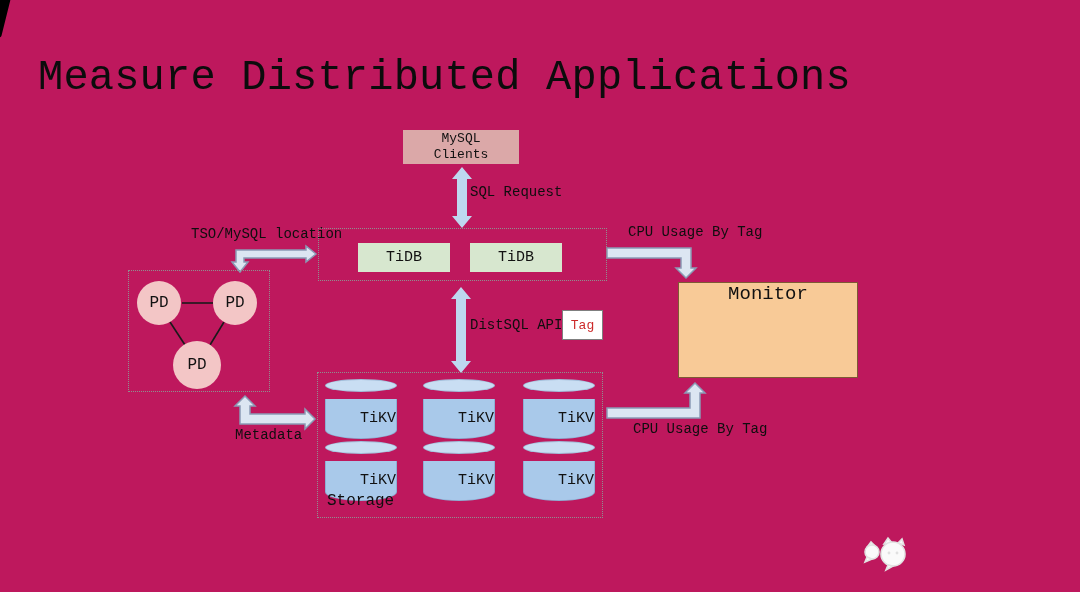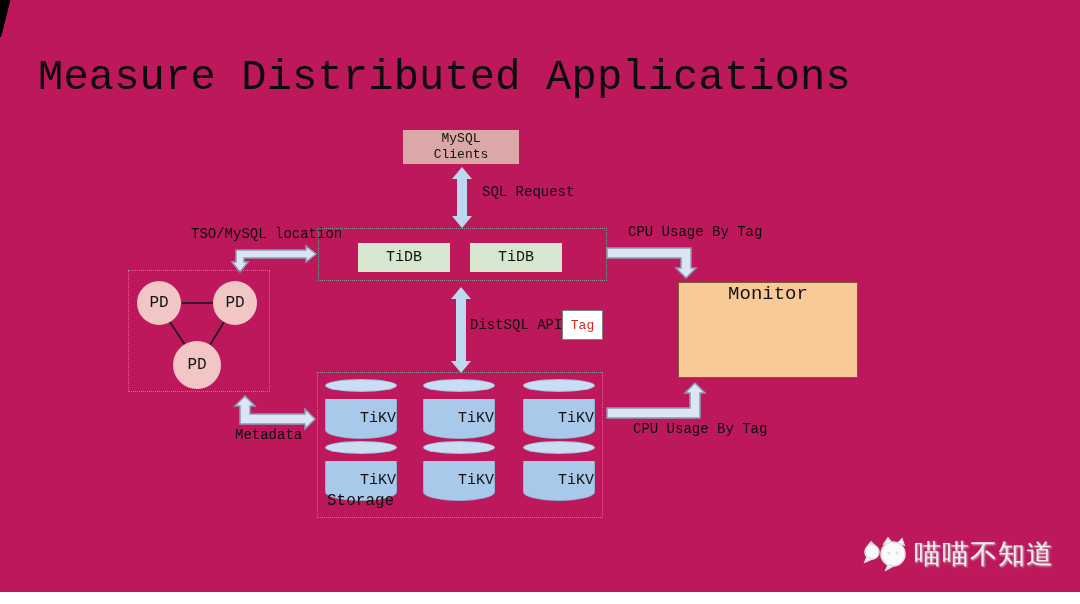--- a/index.html
+++ b/index.html
@@ -33,21 +33,21 @@
   .cyl{width:72px;height:46px;}
   .cyl .cyl-body{position:absolute;top:20px;left:0;width:72px;height:40px;background:var(--tikv-body,#a9c9ea);
     border-radius:0 0 36px 36px / 0 0 9px 9px;box-sizing:border-box;border:1px solid rgba(90,130,170,.35);border-top:none;
     display:flex;align-items:center;justify-content:flex-end;font-size:15px;}
   .cyl .cyl-top{position:absolute;top:0;left:0;width:72px;height:13px;background:var(--tikv-top,#c9def3);
     border-radius:50%;box-sizing:border-box;border:1px solid rgba(90,130,170,.35);}
   #tikv-1{left:325px;top:379px;} #tikv-2{left:423px;top:379px;} #tikv-3{left:523px;top:379px;}
   #tikv-4{left:325px;top:441px;} #tikv-5{left:423px;top:441px;} #tikv-6{left:523px;top:441px;}
   
   .lbl{font-size:14px;color:#0e0e0e;white-space:nowrap;}
-  #lbl-sql{left:470px;top:184px;margin-left:12px;}
+  #lbl-sql{left:470px;top:184px;}
   #lbl-tso{left:191px;top:226px;}
   #lbl-distsql{left:470px;top:317px;}
   #lbl-cpu-top{left:628px;top:224px;}
   #lbl-cpu-bottom{left:633px;top:421px;}
   #lbl-metadata{left:235px;top:427px;}
   #lbl-storage{left:327px;top:492px;font-size:16px;}
   
   #arrow-layer{left:0;top:0;width:1080px;height:604px;pointer-events:none;}
   .flat-arrow{fill:var(--straight-arrow,#bed8ef);}
   .block-arrow{fill:var(--arrow-fill,#dce6f2);stroke:var(--arrow-stroke,#8a9ab5);stroke-width:1.5;stroke-linejoin:miter;}
@@ -151,16 +151,15 @@
         <circle cx="10" cy="16" r="7"></circle>
         <path d="M5,21 L3,26 L10,23 Z"></path>
         <path d="M22,8 L26,2 L30,7 Z"></path>
         <path d="M36,7 L40,3 L42,9 Z"></path>
         <circle cx="31" cy="18" r="12"></circle>
         <path d="M26,29 L24,34 L31,30 Z"></path>
       </g>
       <circle cx="27" cy="17" r="1.4" fill="#e0e0e0"></circle>
       <circle cx="35" cy="17" r="1.4" fill="#e0e0e0"></circle>
     </svg>
-    <span id="watermark-text">喵喵不知道</span>
   </div>
 
 </div>
 
 </body></html>

